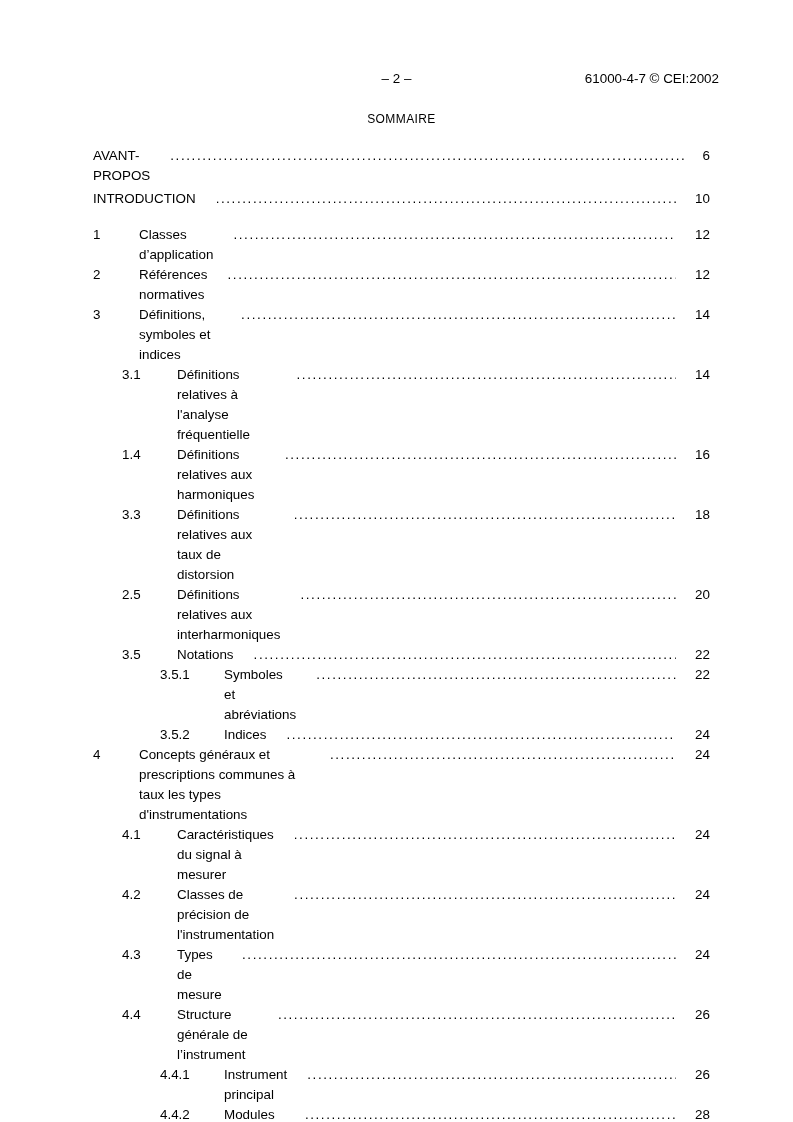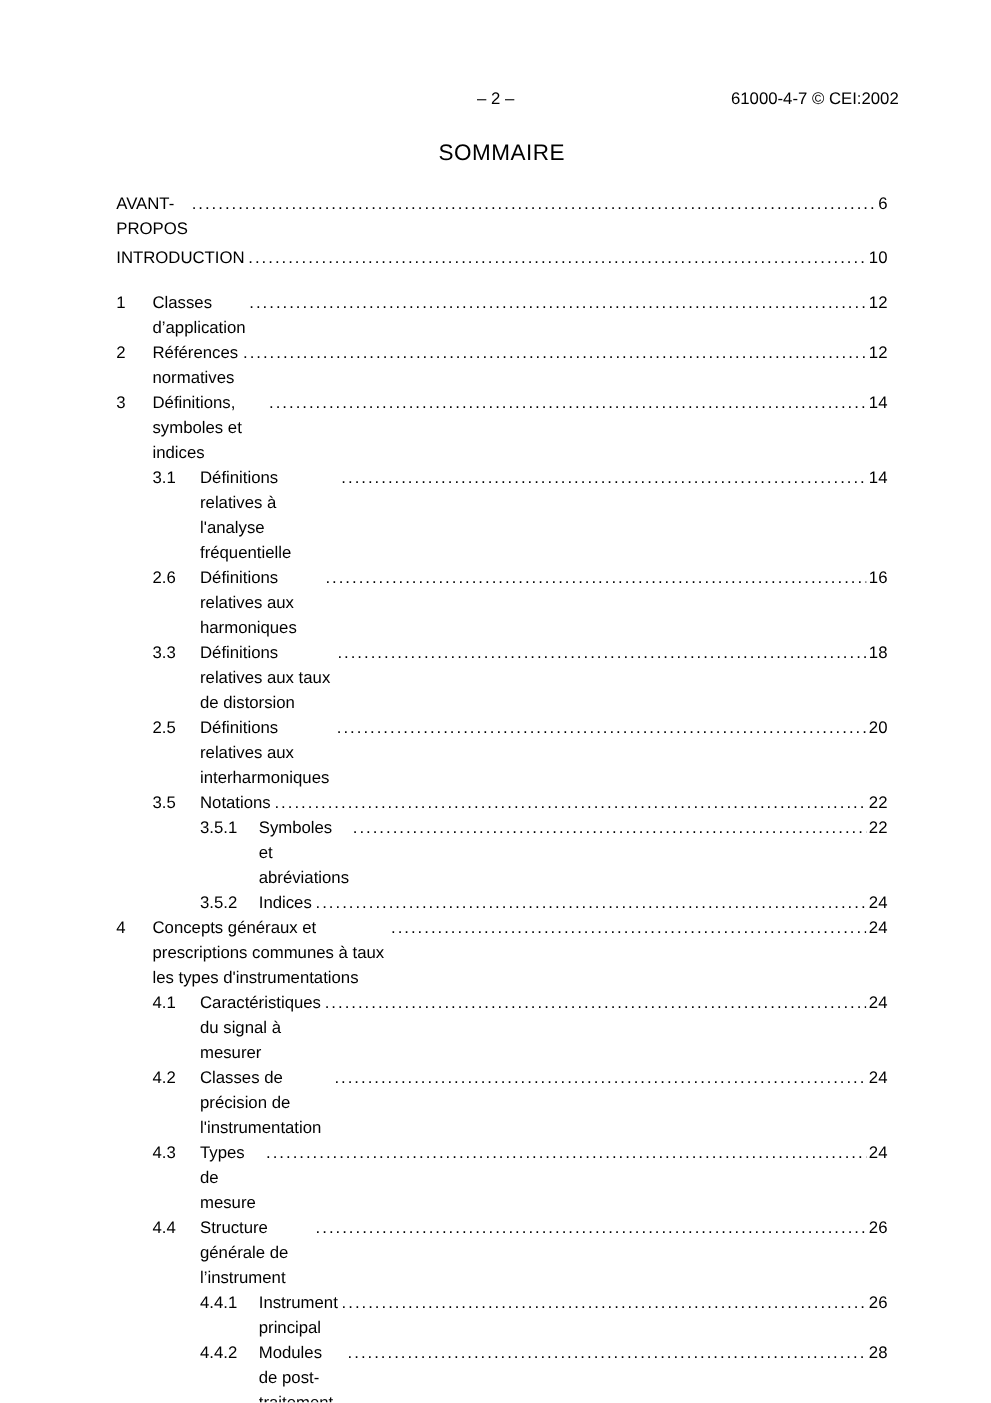--- a/index.html
+++ b/index.html
@@ -34,31 +34,32 @@
     right: 74px;
     white-space: pre;
   }
   .content {
     position: absolute;
     left: 93px;
     top: 112px;
     width: 617px;
   }
   .toc-title {
-    font-size: 18px;
+    font-size: 12px;
     font-weight: 400;
     text-align: center;
     letter-spacing: 0.4px;
     margin-bottom: 20px;
   }
   .group { width: 100%; }
   .toc-row {
     display: flex;
     align-items: baseline;
     line-height: 20px;
+    gap: 17px;
   }
   .toc-row .num { flex: 0 0 auto; white-space: pre; }
   .toc-row .lbl { flex: 0 1 auto; white-space: pre-wrap; }
   .toc-row .dots {
     flex: 1 1 auto;
     overflow: hidden;
     white-space: nowrap;
     min-width: 10px;
     margin: 0 2px 0 3px;
   }
@@ -135,21 +136,21 @@
         <div class="entry">
           <div class="toc-row lvl1">
             <span class="num">3.1</span>
             <span class="lbl">Définitions relatives à l'analyse fréquentielle</span>
             <span class="dots"></span>
             <span class="pg">14</span>
           </div>
         </div>
         <div class="entry">
           <div class="toc-row lvl1">
-            <span class="num">2.6</span>
+            <span class="num">1.4</span>
             <span class="lbl">Définitions relatives aux harmoniques</span>
             <span class="dots"></span>
             <span class="pg">16</span>
           </div>
         </div>
         <div class="entry">
           <div class="toc-row lvl1">
             <span class="num">3.3</span>
             <span class="lbl">Définitions relatives aux taux de distorsion</span>
             <span class="dots"></span>

